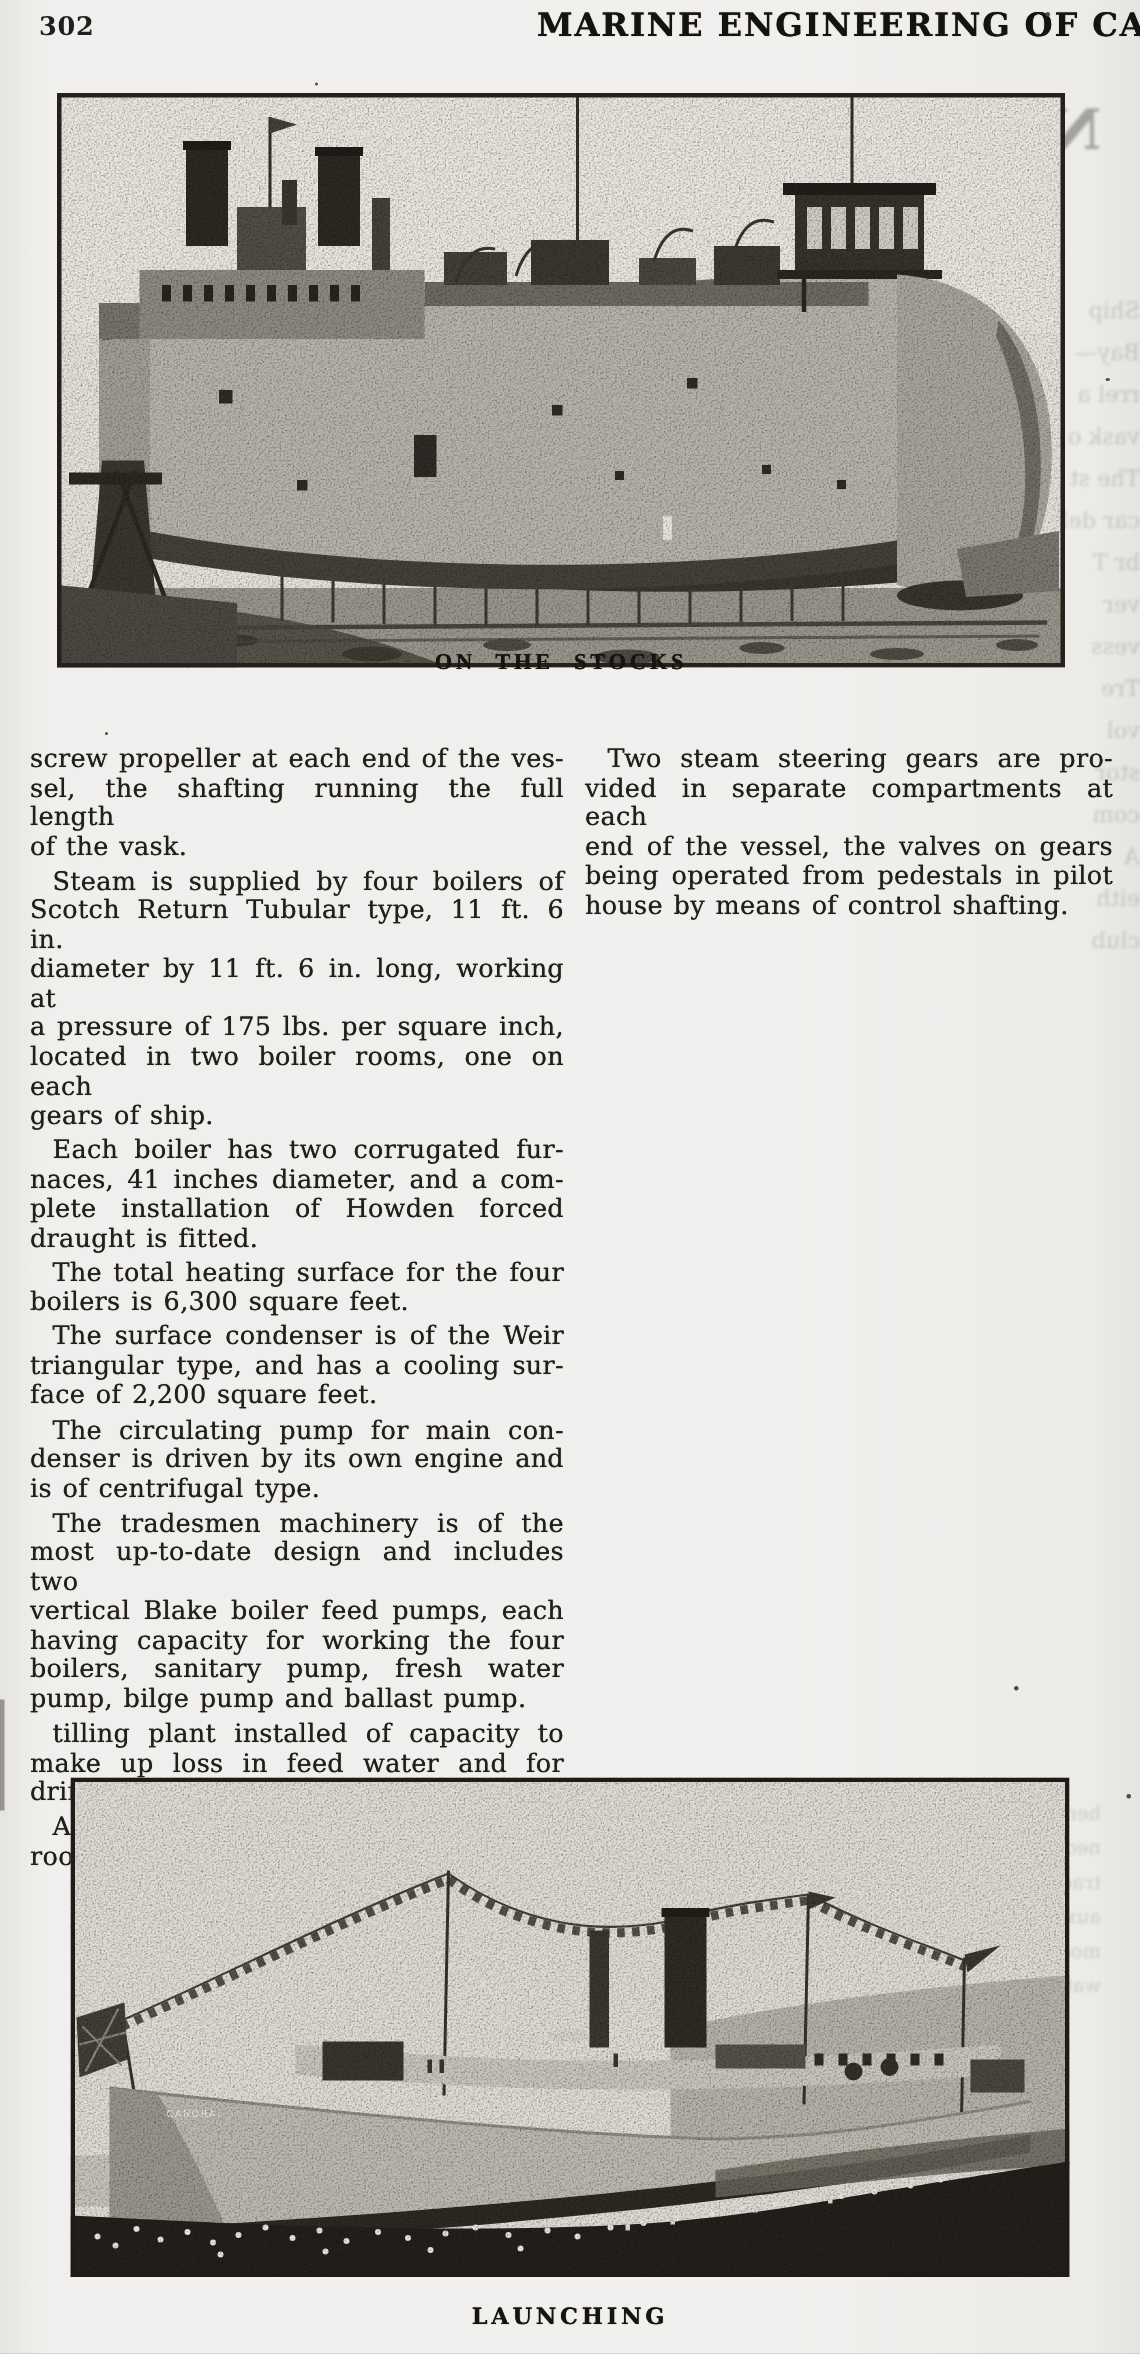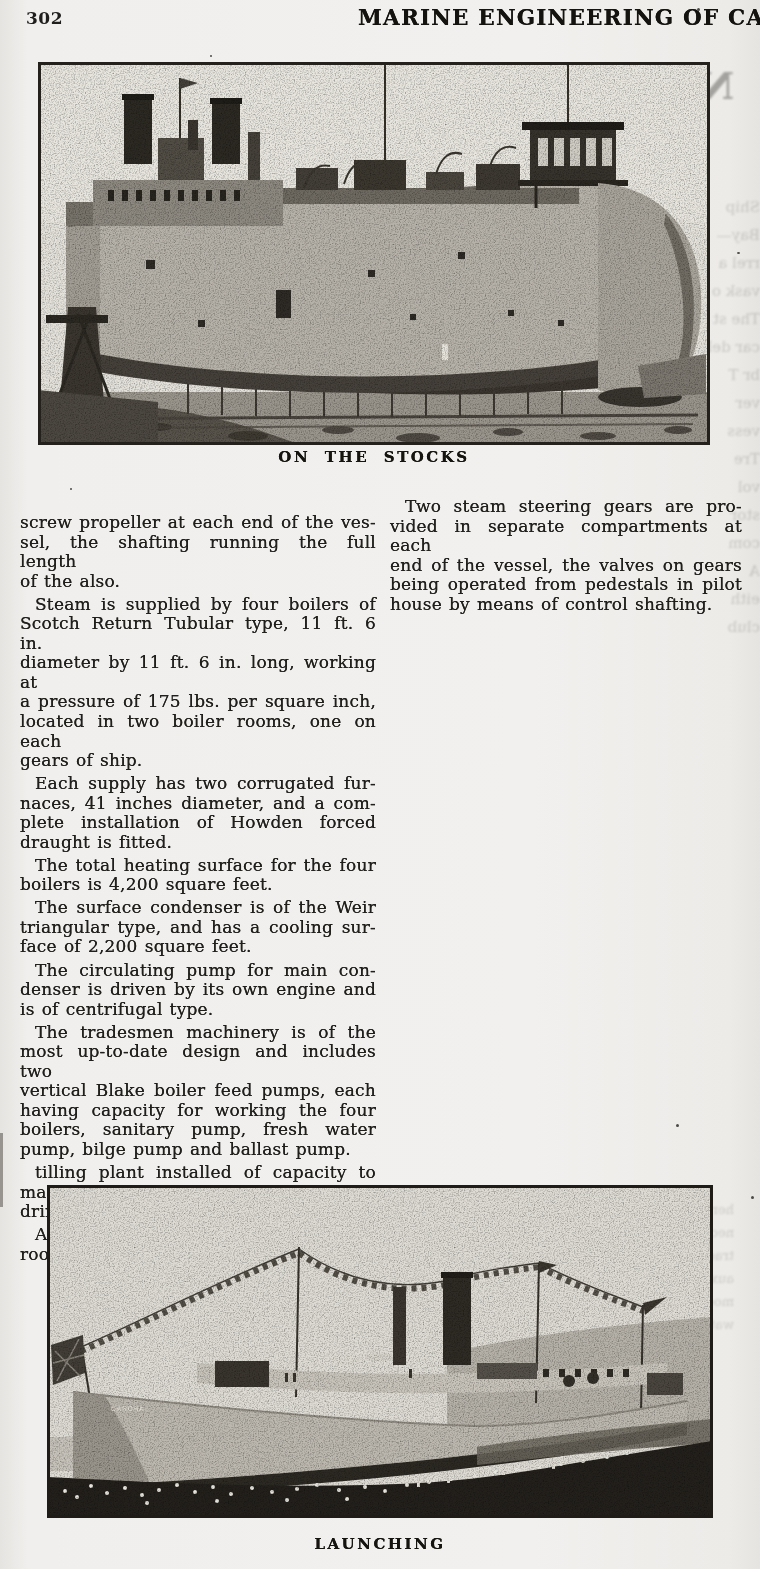--- a/index.html
+++ b/index.html
@@ -5,24 +5,24 @@
   html,body{margin:0;padding:0;background:#c9c8c5;}
   .page{
     position:relative;width:760px;height:1569px;overflow:hidden;
     background:linear-gradient(90deg,#e5e4e1 0,#f0efed 28px,#f1f0ee 70%,#ecebe8 96%,#e6e4e1 100%);
     font-family:"DejaVu Serif","Liberation Serif",serif;color:#1f1e1c;
   }
   .hdr-num{position:absolute;left:26px;top:8px;font-size:17px;font-weight:bold;letter-spacing:.5px;}
   .hdr-title{position:absolute;left:358px;top:5px;font-size:21.5px;font-weight:bold;letter-spacing:1.2px;white-space:nowrap;color:#151310;text-shadow:0 0 .5px #151310;}
   .photo{position:absolute;}
   .caption{position:absolute;font-weight:bold;font-size:15px;letter-spacing:2.5px;word-spacing:7px;text-align:center;color:#16140f;text-shadow:0 0 .5px #16140f;}
-  .cap-top{left:38px;top:448px;width:672px;}
+  .cap-top{left:38px;top:434px;width:672px;font-family:Liberation Serif, serif;}
   .cap-bottom{left:47px;top:1535px;width:666px;}
   .col{position:absolute;font-size:17px;line-height:19.55px;letter-spacing:.2px;word-spacing:1.5px;color:#201f1c;text-shadow:0 0 .45px #2a2926;}
-  .col-left{left:20px;top:497px;width:356px;margin-top:16px;}
+  .col-left{left:20px;top:497px;width:356px;}
   .col-right{left:390px;top:497px;width:352px;}
   .para{margin:0 0 3.5px 0;}
   .para.ind .tline:first-child{text-indent:15px;}
   .tline{text-align:justify;text-align-last:justify;}
   .tline.last{text-align-last:left;}
   
   .mirror{transform:scaleX(-1);}
   .bleed{position:absolute;color:#55544f;filter:blur(.9px);pointer-events:none;}
   .bleed-title{left:30px;top:64px;width:712px;font-size:37px;font-weight:bold;text-align:center;letter-spacing:2px;opacity:.48;}
   .bleed-sub1{left:110px;top:141px;width:540px;font-size:18px;text-align:center;opacity:.30;}
@@ -204,39 +204,39 @@
     <rect x="404" y="282" width="6" height="16" fill="#e8e5dd"></rect>
     <rect width="672" height="383" filter="url(#grainA)" opacity=".5"></rect>
     <rect x="1.5" y="1.5" width="669" height="380" fill="none" stroke="#24211c" stroke-width="3"></rect>
   </svg>
   <div class="caption cap-top">ON THE STOCKS</div>
 
   <div class="col col-left">
       <div class="para">
         <div class="tline">screw propeller at each end of the ves-</div>
         <div class="tline">sel, the shafting running the full length</div>
-        <div class="tline last">of the also.</div>
+        <div class="tline last">of the vask.</div>
       </div>
       <div class="para ind">
         <div class="tline">Steam is supplied by four boilers of</div>
         <div class="tline">Scotch Return Tubular type, 11 ft. 6 in.</div>
         <div class="tline">diameter by 11 ft. 6 in. long, working at</div>
         <div class="tline">a pressure of 175 lbs. per square inch,</div>
         <div class="tline">located in two boiler rooms, one on each</div>
         <div class="tline last">gears of ship.</div>
       </div>
       <div class="para ind">
-        <div class="tline">Each supply has two corrugated fur-</div>
+        <div class="tline">Each boiler has two corrugated fur-</div>
         <div class="tline">naces, 41 inches diameter, and a com-</div>
         <div class="tline">plete installation of Howden forced</div>
         <div class="tline last">draught is fitted.</div>
       </div>
       <div class="para ind">
         <div class="tline">The total heating surface for the four</div>
-        <div class="tline last">boilers is 4,200 square feet.</div>
+        <div class="tline last">boilers is 6,300 square feet.</div>
       </div>
       <div class="para ind">
         <div class="tline">The surface condenser is of the Weir</div>
         <div class="tline">triangular type, and has a cooling sur-</div>
         <div class="tline last">face of 2,200 square feet.</div>
       </div>
       <div class="para ind">
         <div class="tline">The circulating pump for main con-</div>
         <div class="tline">denser is driven by its own engine and</div>
         <div class="tline last">is of centrifugal type.</div>

